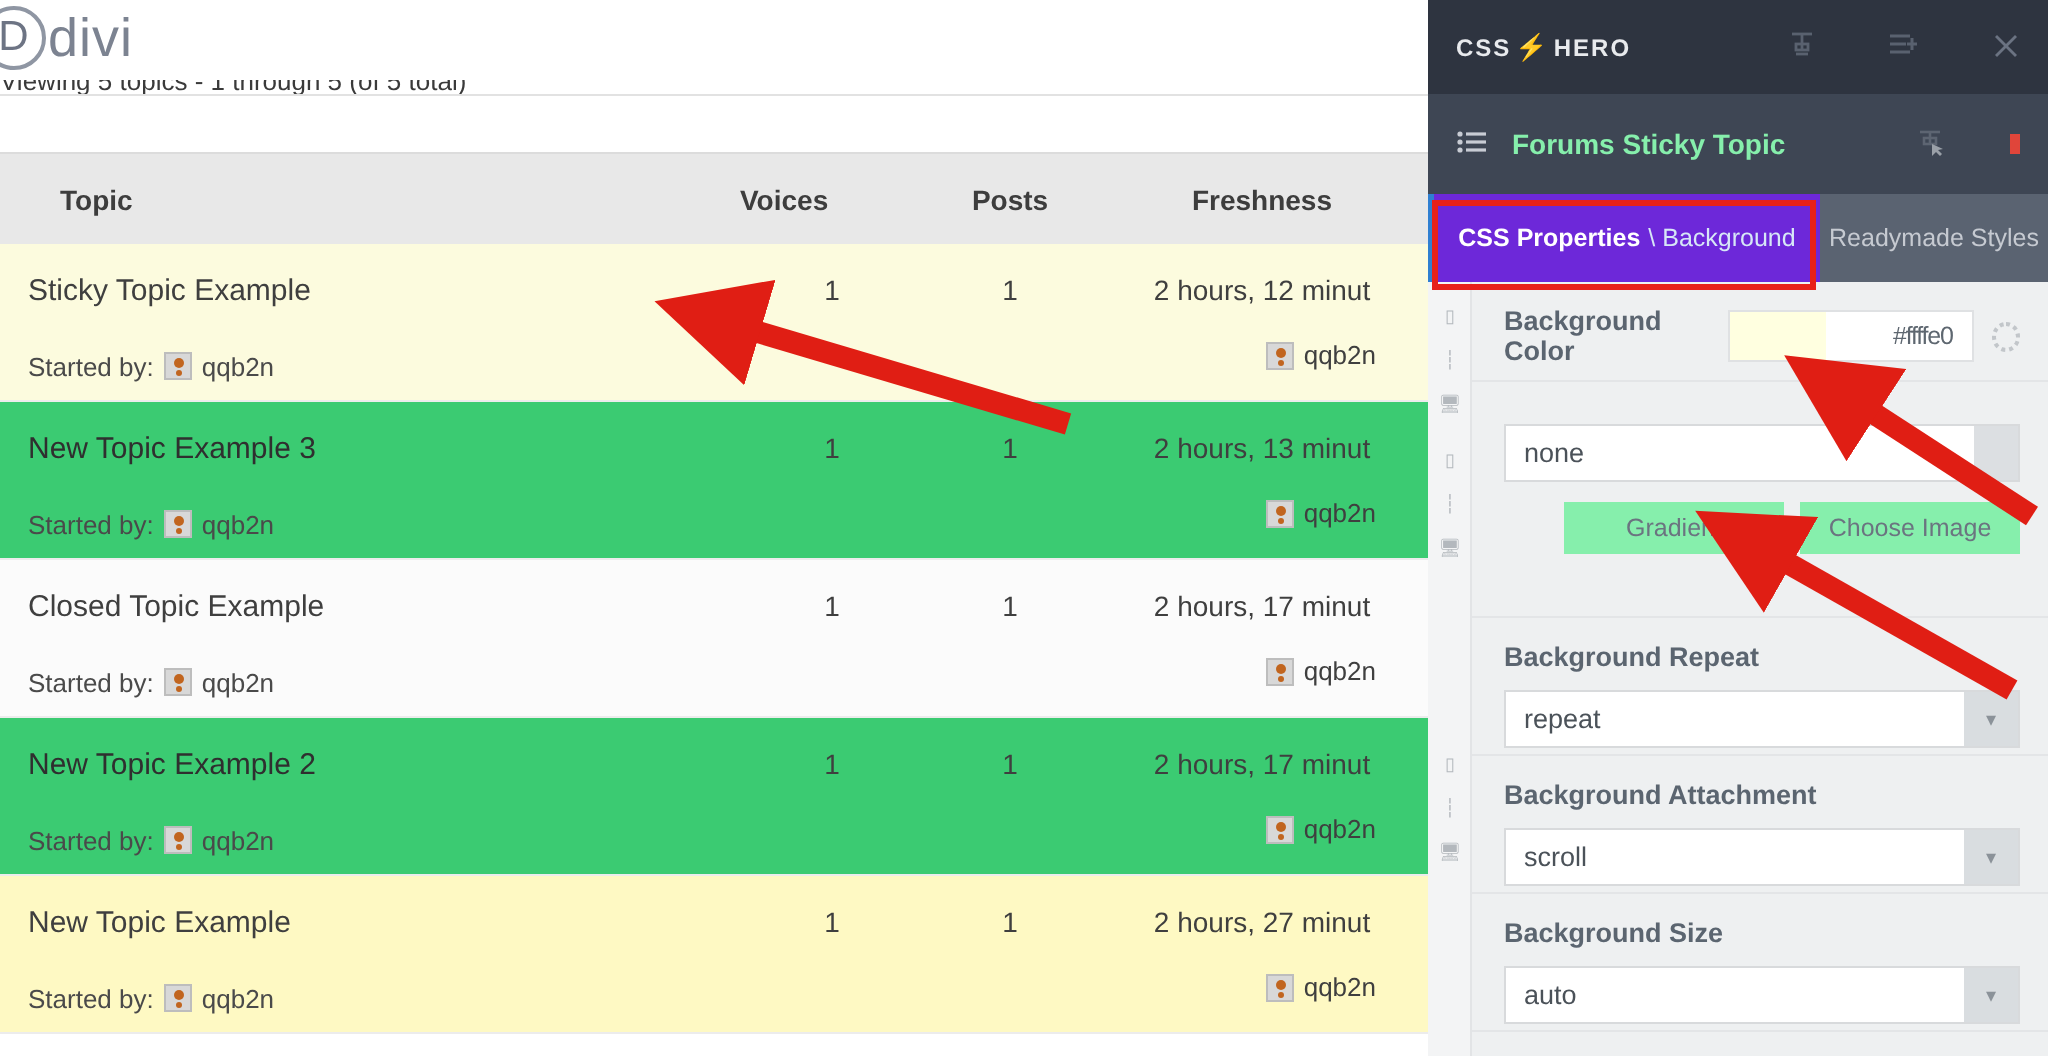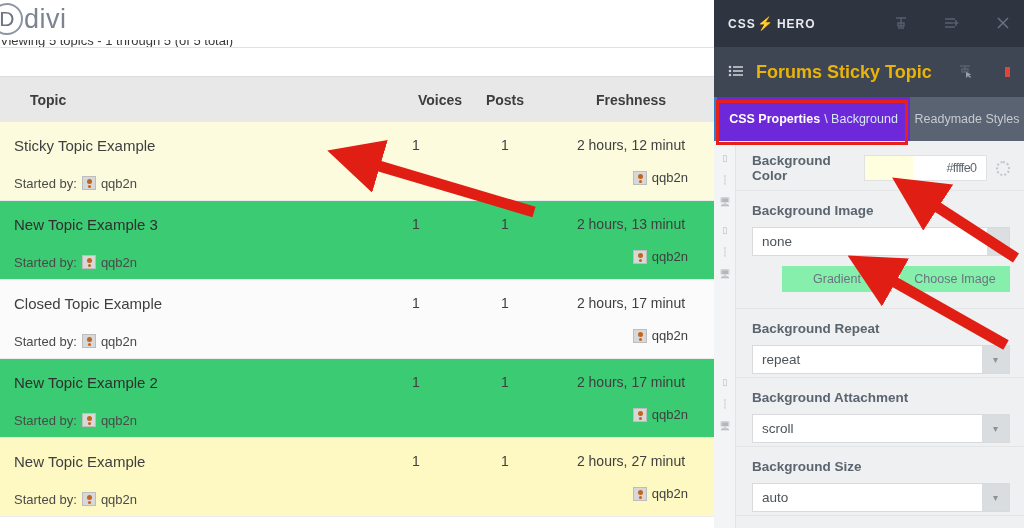--- a/index.html
+++ b/index.html
@@ -41,21 +41,21 @@
   .forum-table {
     position: absolute; left: 0; top: 76px; width: 714px;
   }
   .thead {
     display: flex; align-items: center;
     background: #e8e8e8; height: 46px;
     border-top: 1px solid #dcdcdc;
     color: #3d3d3d; font-size: 14px; font-weight: bold;
   }
   .c-topic  { width: 370px; padding-left: 30px; }
-  .c-voices { width: 92px;  text-align: right; }
+  .c-voices { width: 92px;  text-align: left; }
   .c-posts  { width: 86px;  text-align: center; }
   .c-fresh  { width: 166px; text-align: center; }
 
   .trow {
     position: relative; height: 79px;
     border-bottom: 1px solid #ececec;
     background: #fef9c3;
   }
   .trow.sticky { background: #fcfbde; }
   .trow.green  { background: #3bcb72; }
@@ -108,21 +108,21 @@
   .topbar-icons { margin-left: auto; display: flex; align-items: center; gap: 36px; }
   .ti { color: #59616f; font-size: 15px; line-height: 1; cursor: pointer; }
   .ti.close { color: #6b7382; font-size: 18px; }
 
   .hero-subbar {
     height: 50px; background: #3e4654;
     display: flex; align-items: center; padding: 0 14px;
   }
   .sub-list { color: #c8ccd4; font-size: 13px; letter-spacing: 2px; line-height: 1; }
   .sub-title {
-    color: #eab308; font-size: 18px; font-weight: bold; margin-left: 12px;
+    color: #86efac; font-size: 14px; font-weight: bold; margin-left: 12px;
   }
   .sub-right { margin-left: auto; display: flex; align-items: center; gap: 32px; }
   .sub-ic { color: #5d6572; font-size: 13px; }
   .sub-badge { width: 5px; height: 10px; background: #e0453a; display: inline-block; }
 
   .hero-tabs { display: flex; height: 44px; background: #5a6371; }
   .tab {
     display: flex; align-items: center; justify-content: center;
     font-size: 12.5px; color: #cfd3d9; cursor: pointer; white-space: nowrap;
   }
@@ -412,21 +412,20 @@
           <span class="field-label">Background Color</span>
           <span class="swatch-wrap">
             <span class="swatch" id="bg-swatch" style="background: rgb(255, 255, 224);"></span>
             <span class="swatch-val">#ffffe0</span>
           </span>
           <span class="color-gear"></span>
         </div>
       </div>
 
       <div class="field-block" style="height:118px">
-        <div class="field-label">Background Image</div>
         <div class="text-input">
           <span>none</span>
           <span class="input-endcap"></span>
         </div>
         <div class="btn-row">
           <div class="gbtn">Gradient</div>
           <div class="gbtn">Choose Image</div>
         </div>
       </div>
 

